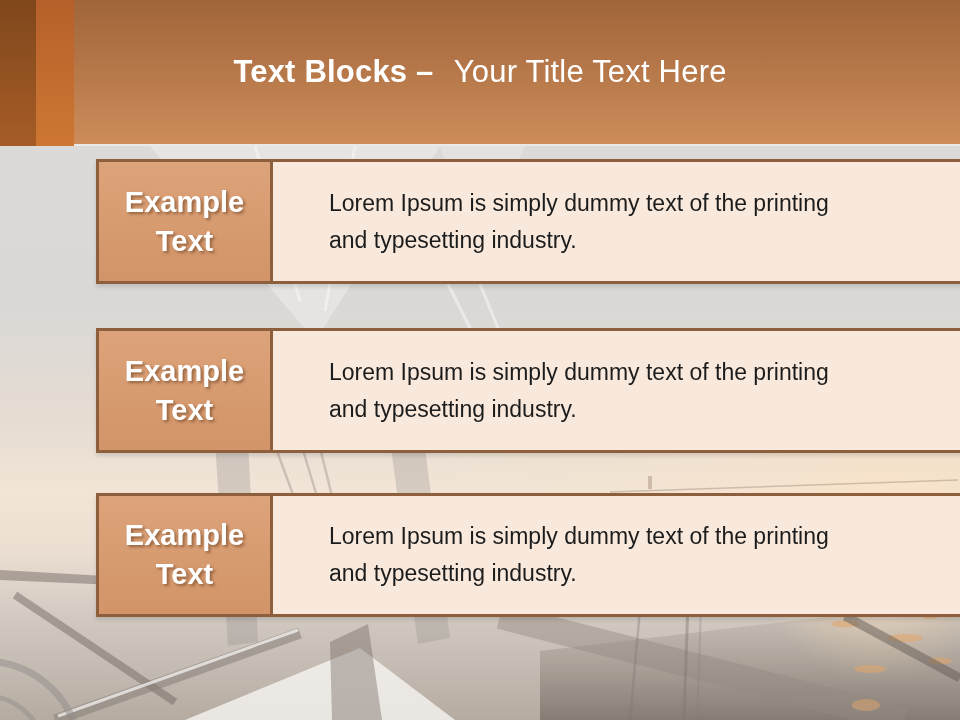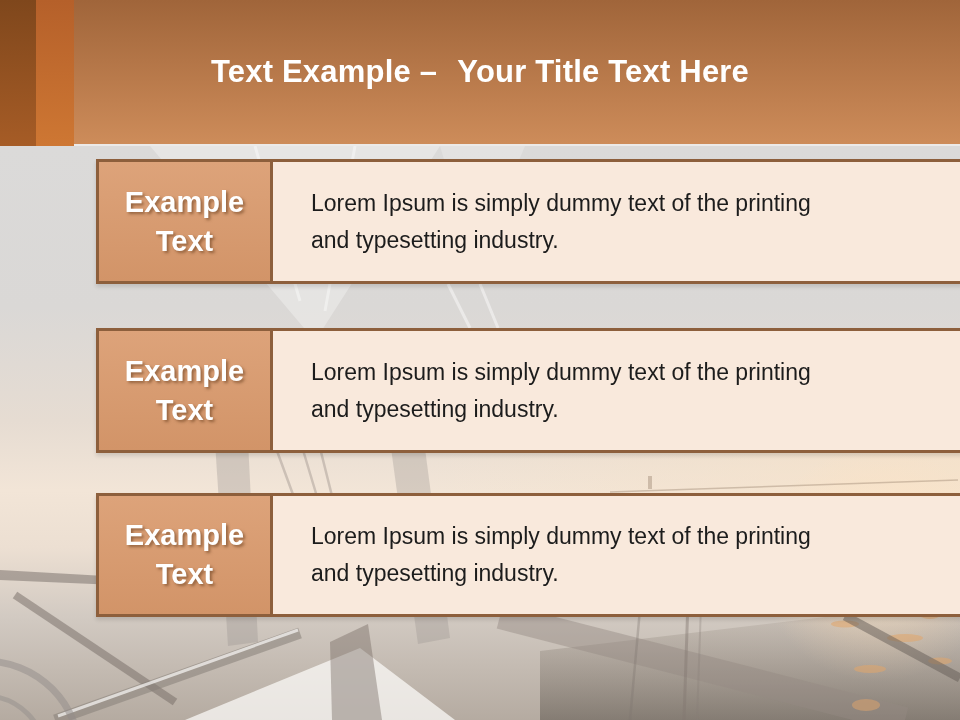--- a/index.html
+++ b/index.html
@@ -53,42 +53,42 @@
   .strip-light{
     position:absolute;top:0;left:36px;width:38px;height:146px;
     background:linear-gradient(180deg, var(--strip-light-top), var(--strip-light-bottom));
   }
   .title{
     position:absolute;top:0;left:0;width:960px;height:144px;
     display:flex;align-items:center;justify-content:center;
     color:var(--title-text);font-size:31px;letter-spacing:.2px;white-space:nowrap;
   }
   .title .t-bold{font-weight:700;padding-right:.33em;}
-  .title .t-light{font-weight:700;margin-left:10px;}
+  .title .t-light{font-weight:400;margin-left:10px;}
   
   .block{
     position:absolute;left:96px;width:867px;height:125px;
     display:flex;box-sizing:border-box;
     border:3px solid var(--block-border);
     background:var(--body-fill);
     box-shadow:0 3px 4px rgba(0,0,0,.12);
   }
   .block-1{top:159px;} .block-2{top:328px;} .block-3{top:493px;height:124px;}
   .block-label{
     flex:0 0 174px;box-sizing:border-box;
     background:linear-gradient(180deg, var(--label-fill-top), var(--label-fill-bottom));
     border-right:3px solid var(--block-border);
     display:flex;align-items:center;justify-content:center;text-align:center;
     color:var(--label-text);font-size:29px;font-weight:700;line-height:39px;
     text-shadow:2px 2px 3px rgba(92,52,22,.55);
     padding:0 12px;
   }
   .block-body{
     flex:1;display:flex;align-items:center;
-    padding:0 24px 0 38px;
+    padding:0 24px 0 56px;
     color:var(--body-text);font-size:23px;line-height:37px;
   }
   .block-body span{display:block;max-width:505px;}
 </style>
 </head>
 <body>
 
 <div class="bg-base"></div>
 <div class="bg-sky"></div>
 <div class="bg-sun"></div>
@@ -138,21 +138,21 @@
   <line x1="500" y1="470" x2="905" y2="574" stroke="rgba(148,138,130,0.45)" stroke-width="26"></line>
   <line x1="845" y1="470" x2="960" y2="532" stroke="rgba(100,92,86,0.50)" stroke-width="9"></line>
 
   <line x1="688" y1="454" x2="684" y2="574" stroke="rgba(130,120,112,0.45)" stroke-width="3"></line>
   <line x1="641" y1="452" x2="630" y2="574" stroke="rgba(125,118,112,0.35)" stroke-width="2.5"></line>
   <line x1="702" y1="430" x2="697" y2="574" stroke="rgba(135,126,118,0.30)" stroke-width="2"></line>
 </svg>
 
 <header class="header">
   <div class="title">
-    <span class="t-bold">Text Example –</span>
+    <span class="t-bold">Text Blocks –</span>
     <span class="t-light">Your Title Text Here</span>
   </div>
 </header>
 <div class="strip-dark"></div>
 <div class="strip-light"></div>
 
 <section class="block block-1">
   <div class="block-label">Example Text</div>
   <div class="block-body">
     <span>Lorem Ipsum is simply dummy text of the printing and typesetting industry.</span>

